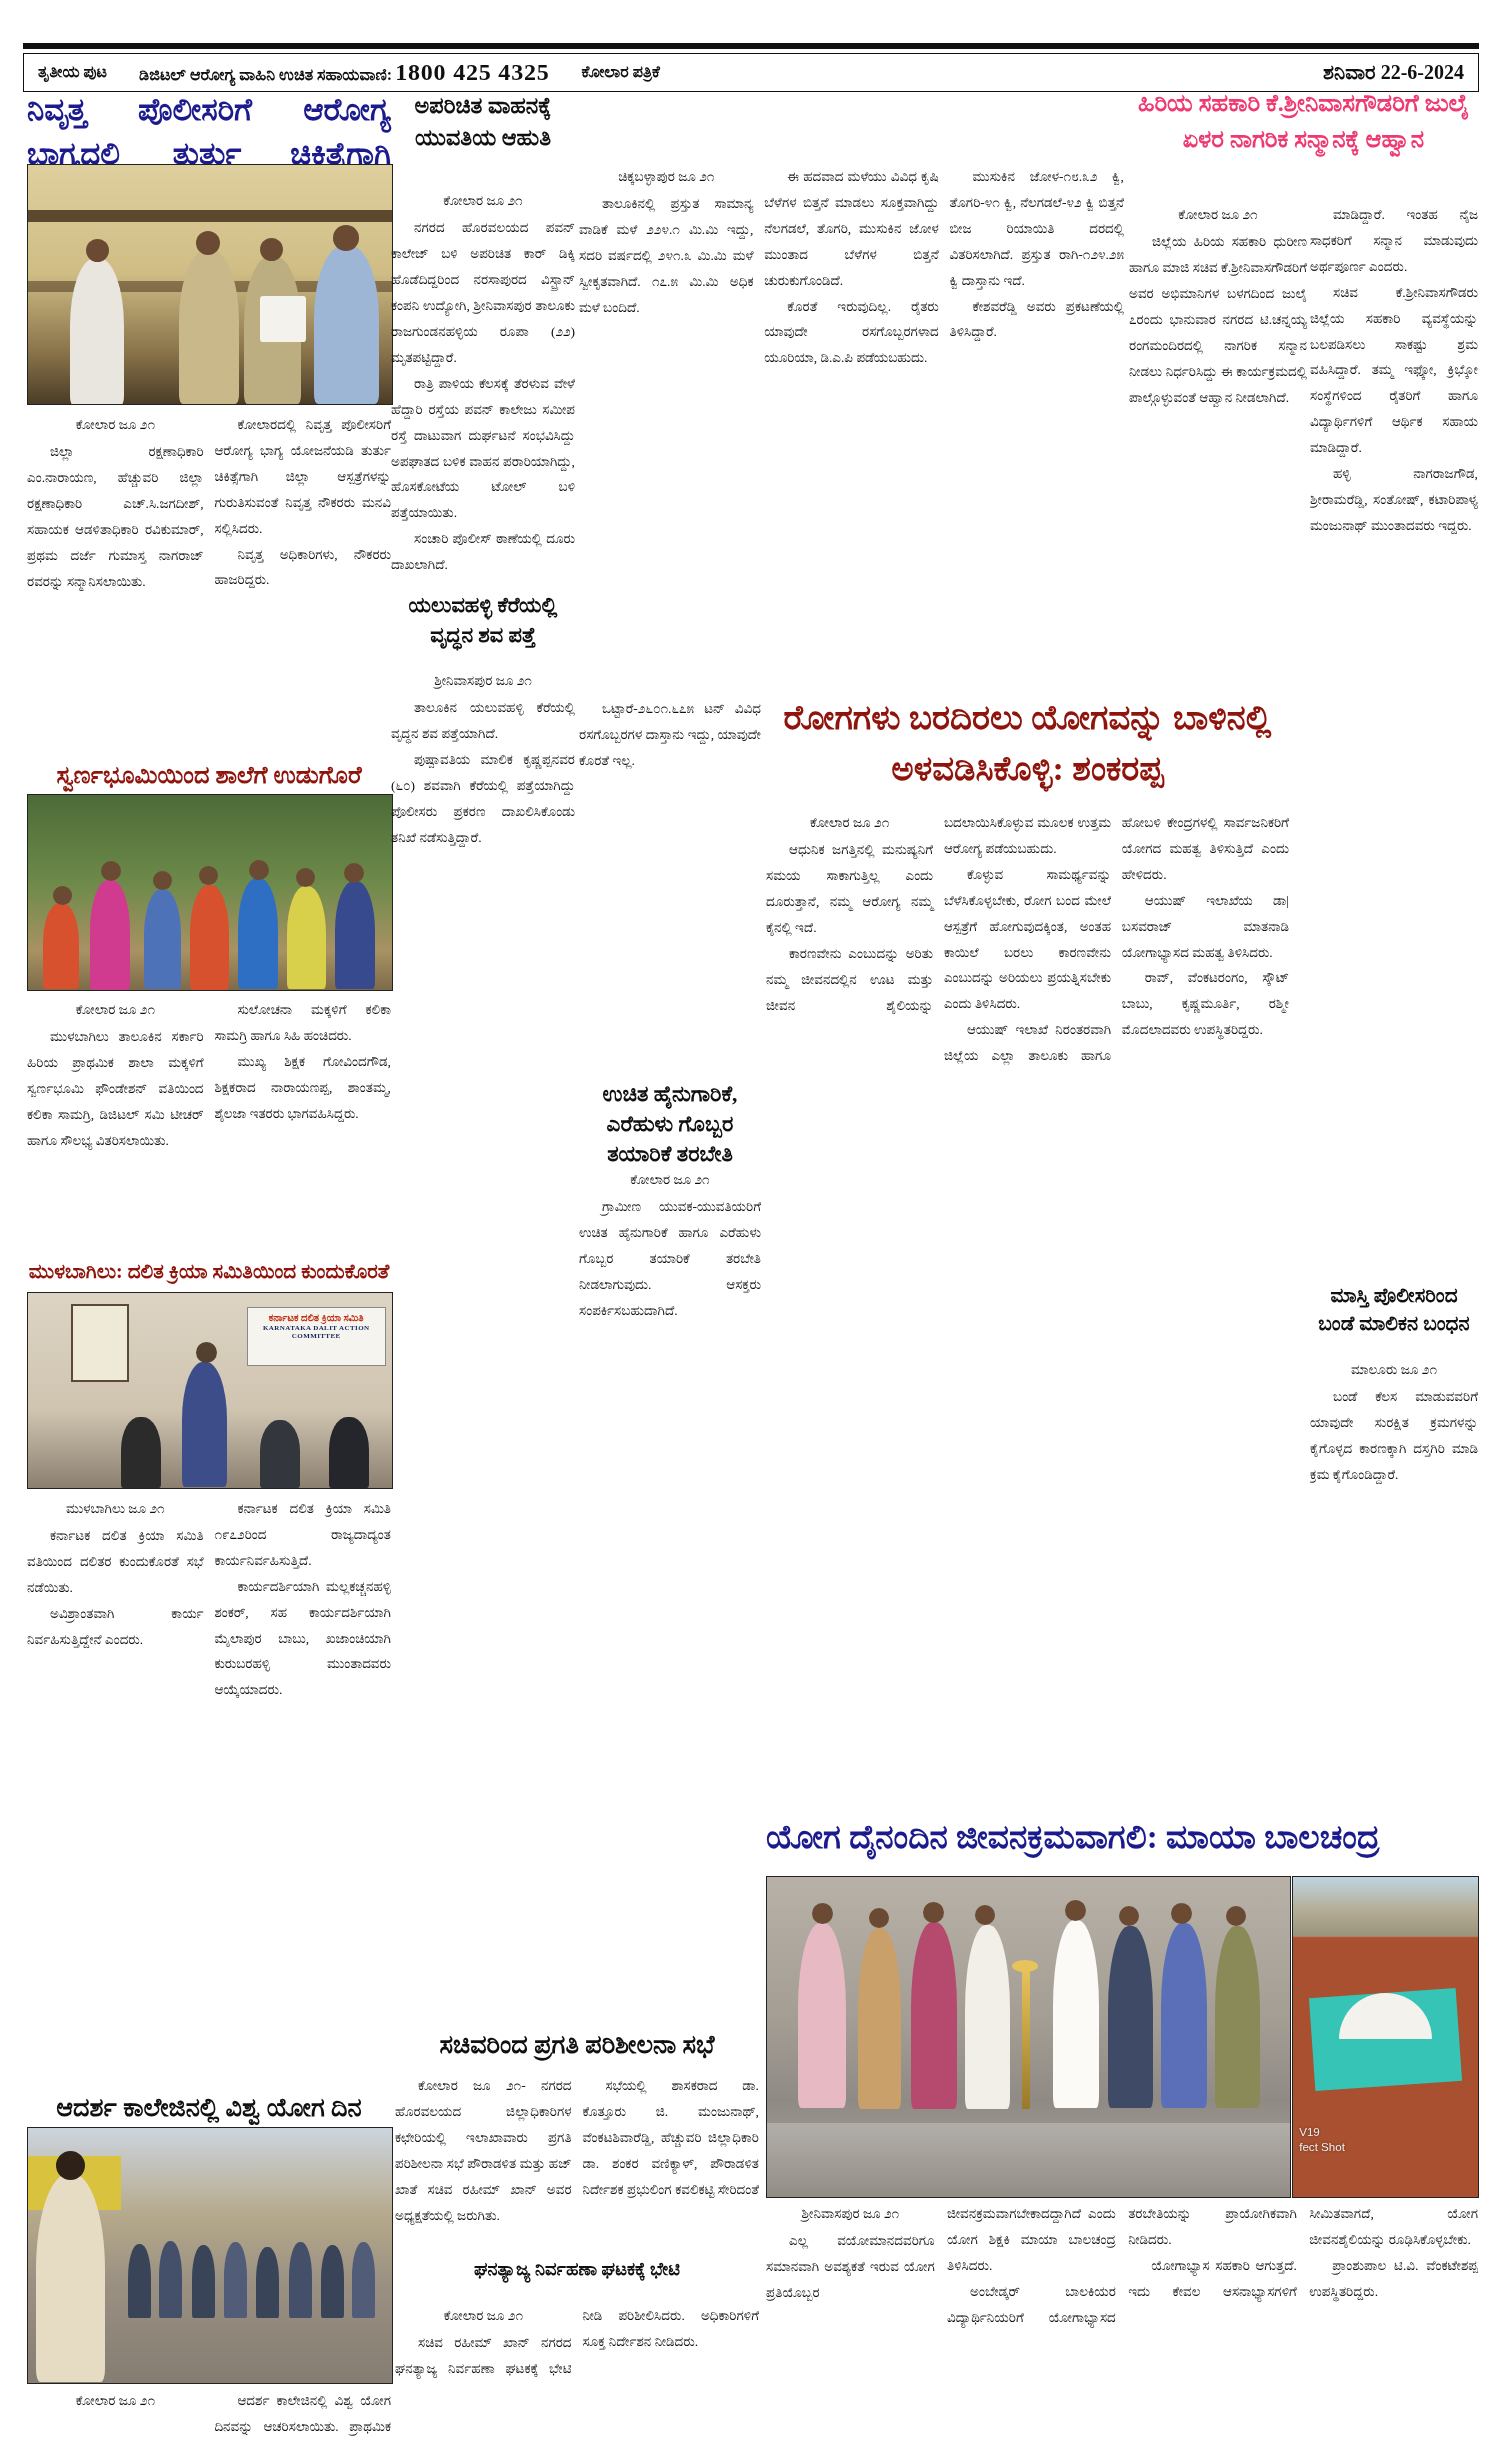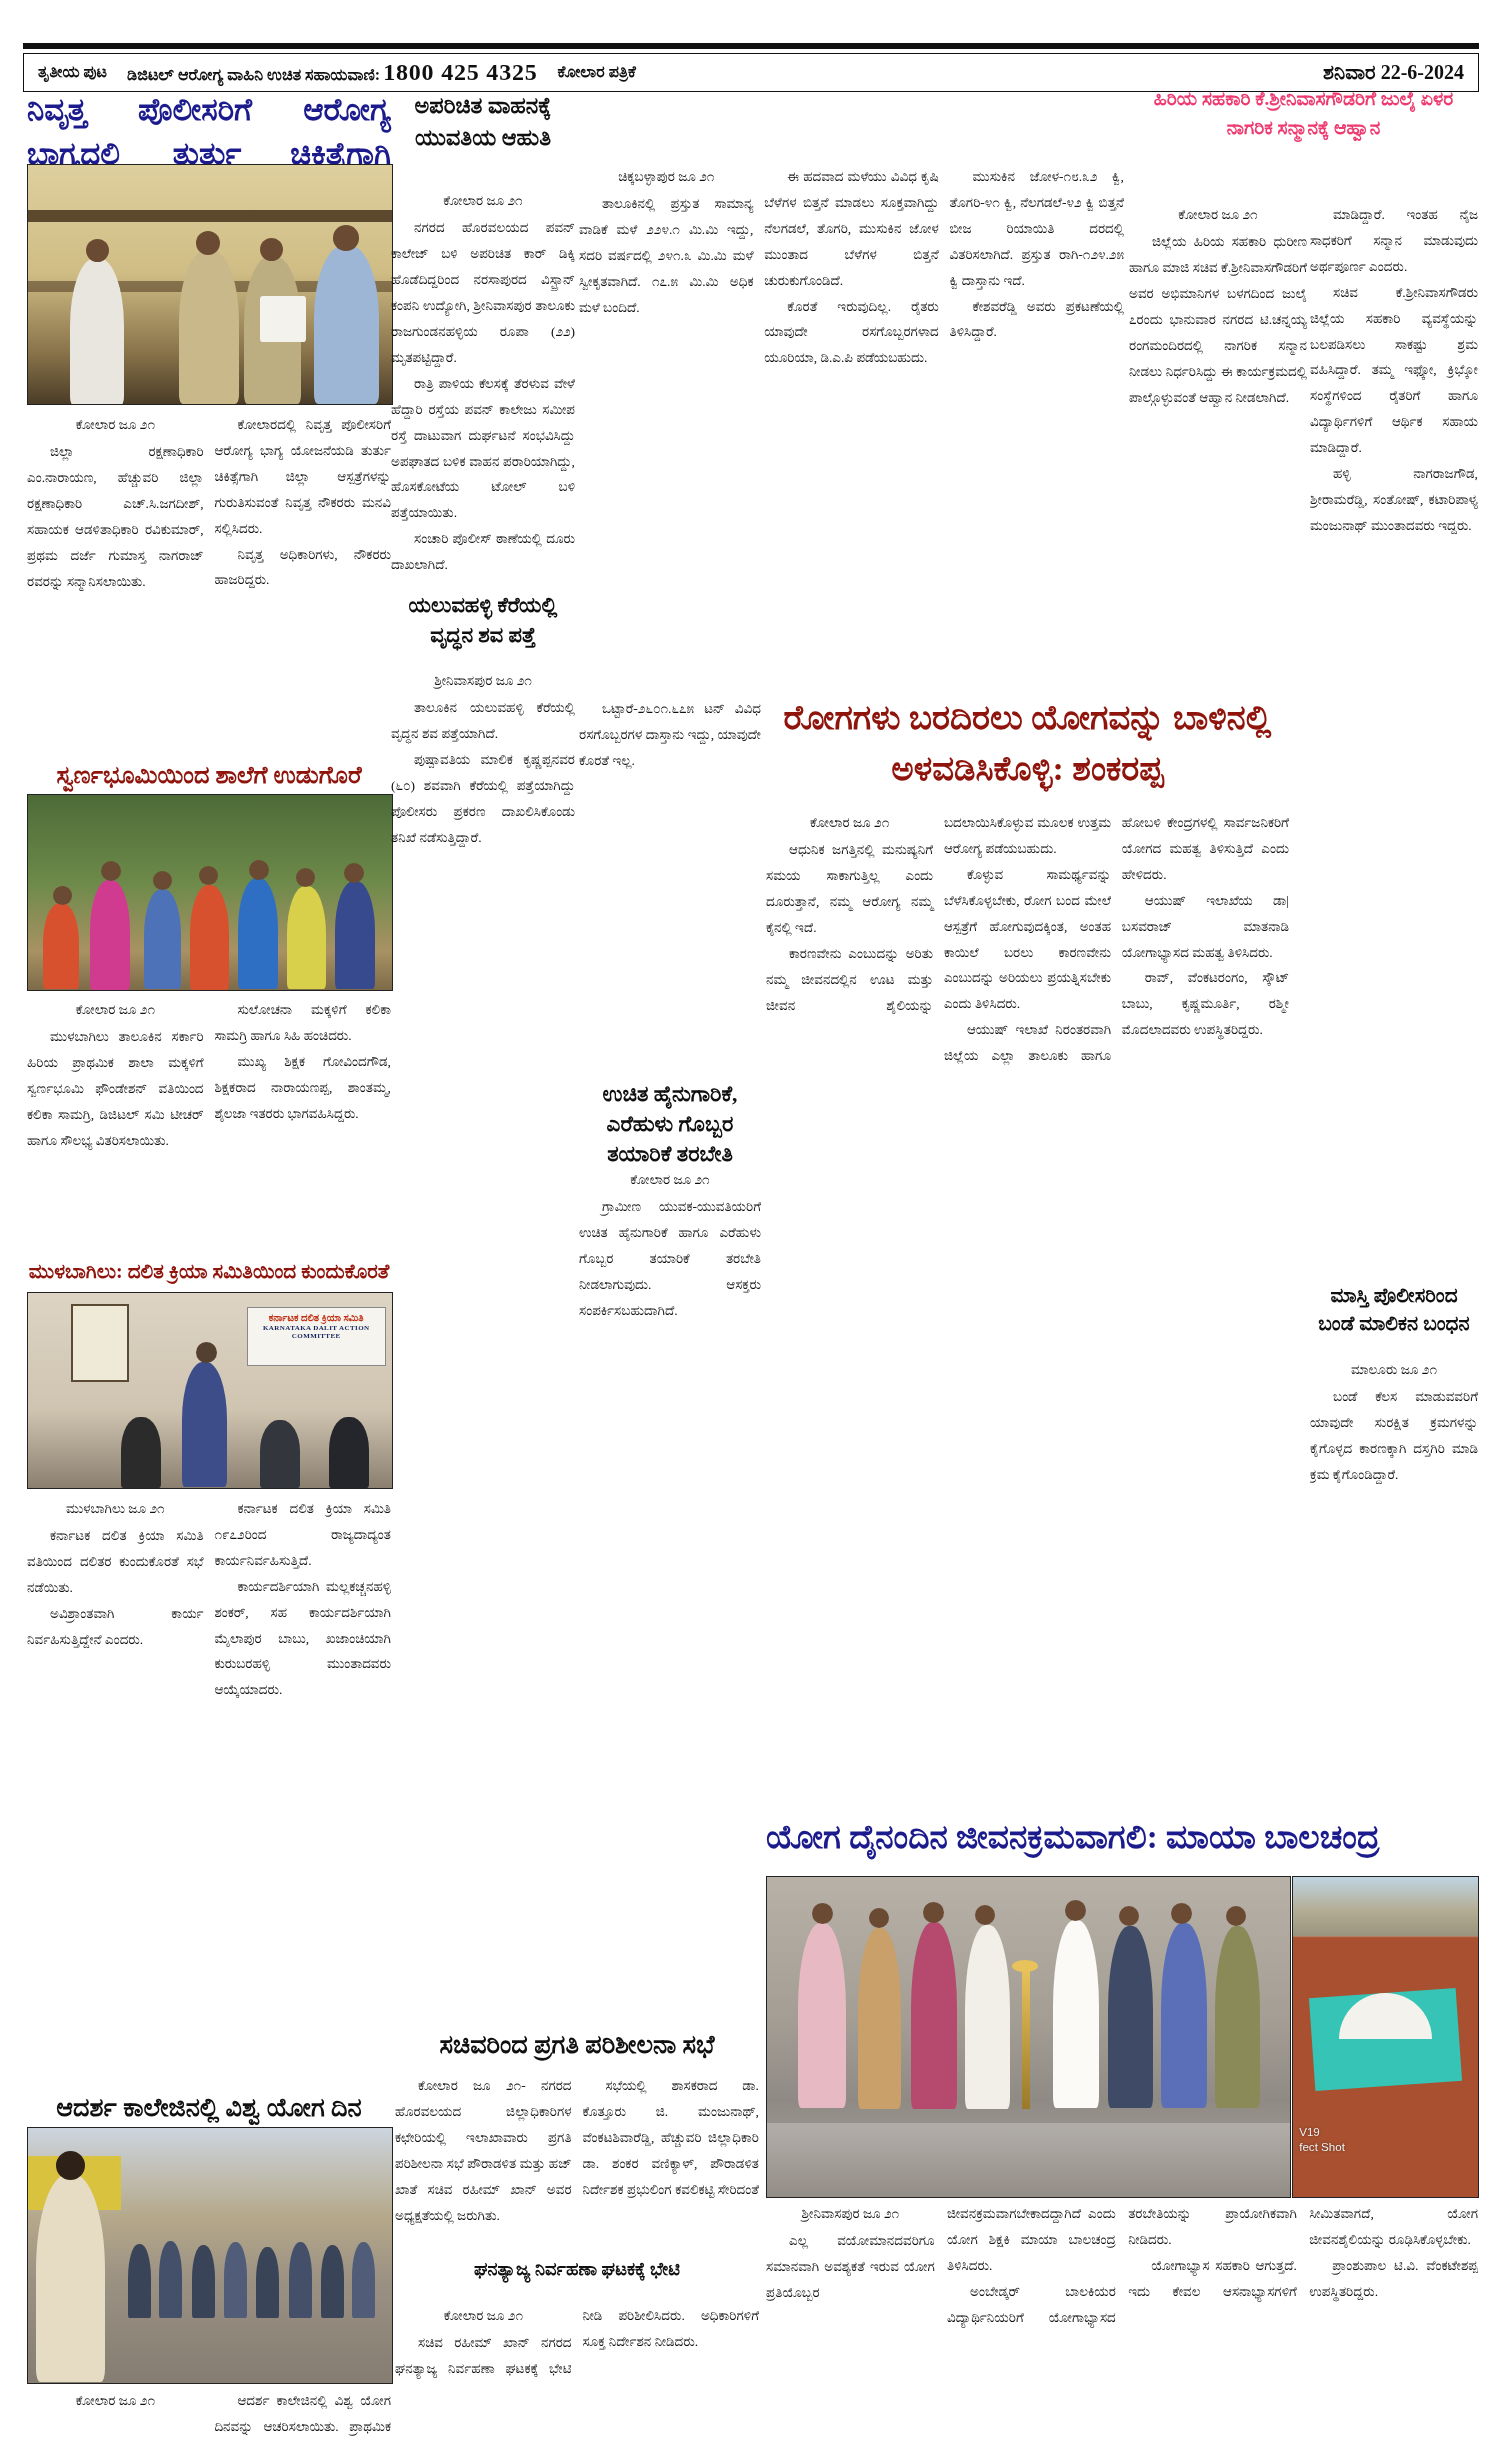--- a/index.html
+++ b/index.html
@@ -1,21 +1,21 @@
 <!DOCTYPE html>
 <html style="font-size:12.4px"><head>
 <meta charset="utf-8">
 <style>
   html,body{margin:0;padding:0;background:#e8e8e8;}
   #page{position:relative;width:1504px;height:2462px;background:#ffffff;
         font-family:"Liberation Serif","DejaVu Serif",serif;color:#101010;overflow:hidden;}
   
   #masthead{position:absolute;left:23px;top:43px;width:1456px;border-top:6.2px solid #101010;}
   #masthead .bar{margin-top:3.9px;border:1.5px solid #101010;height:37px;display:flex;align-items:center;
-        padding:0 14px;gap:20px;font-weight:bold;white-space:nowrap;}
+        padding:0 14px;gap:32px;font-weight:bold;white-space:nowrap;}
   .mh-small{font-size:16px;}
   .mh-num{font-size:24px;letter-spacing:0.8px;}
   .mh-date{font-size:20px;margin-left:auto;}
   
   .abs{position:absolute;}
   .headline{font-weight:bold;line-height:1.42;text-align:center;}
   .hl-blue{color:#1b1b8e;}
   .hl-pink{color:#ee3a70;}
   .hl-maroon{color:#8e140c;}
   .hl-black{color:#101010;}
@@ -62,21 +62,21 @@
   #bodyF{left:579px;top:164px;width:545px;height:528px;}
   #bodyFc{left:579px;top:696px;width:182px;height:380px;}
   #subF2{left:579px;top:1079px;width:182px;font-size:21.6px;line-height:1.4;}
   #bodyF2{left:579px;top:1167px;width:182px;height:855px;}
   #subM1{left:395px;top:2027px;width:364px;font-size:25.5px;}
   #bodyM1{left:395px;top:2073px;width:364px;height:179px;}
   #subM2{left:395px;top:2257px;width:364px;font-size:18px;}
   #bodyM2{left:395px;top:2303px;width:364px;height:154px;}
   #hH{left:766px;top:692px;width:523px;font-size:34px;line-height:1.5;}
   #bodyH{left:766px;top:810px;width:523px;height:1000px;}
-  #hG{left:1129px;top:85px;width:349px;font-size:19px;line-height:1.5;}
+  #hG{left:1129px;top:85px;width:349px;font-size:24px;line-height:1.5;}
   #bodyG1{left:1129px;top:202px;width:178px;height:489px;}
   #bodyG2{left:1310px;top:202px;width:168px;height:1076px;}
   #subG2{left:1310px;top:1281px;width:168px;font-size:20px;}
   #bodyG3{left:1310px;top:1357px;width:168px;height:455px;}
   #hI{left:766px;top:1814px;width:712px;font-size:33px;text-align:left;}
   #photoE{left:766px;top:1876px;width:523px;height:320px;
       background:linear-gradient(180deg,#b7b1a8 0%,#a39d94 45%,#8f8a84 70%,#b0aaa2 100%);}
   #photoF{left:1292px;top:1876px;width:185px;height:320px;
       background:linear-gradient(180deg,#c2beb5 0%,#c2beb5 18%,#a8502f 19%,#a8502f 100%);}
   #bodyI{left:766px;top:2201px;width:712px;height:256px;}

